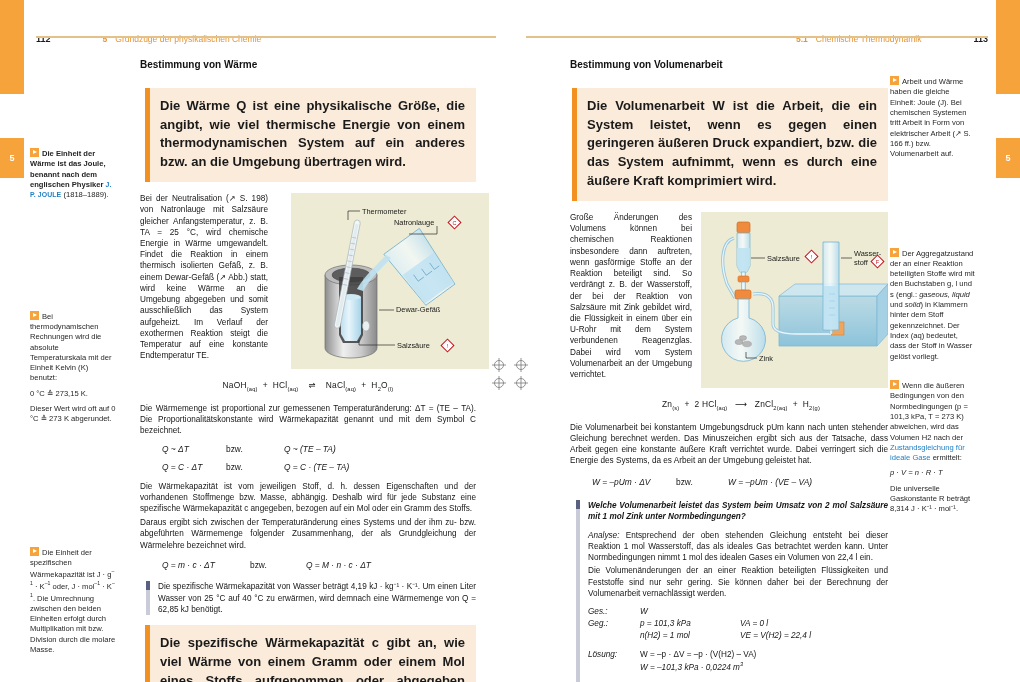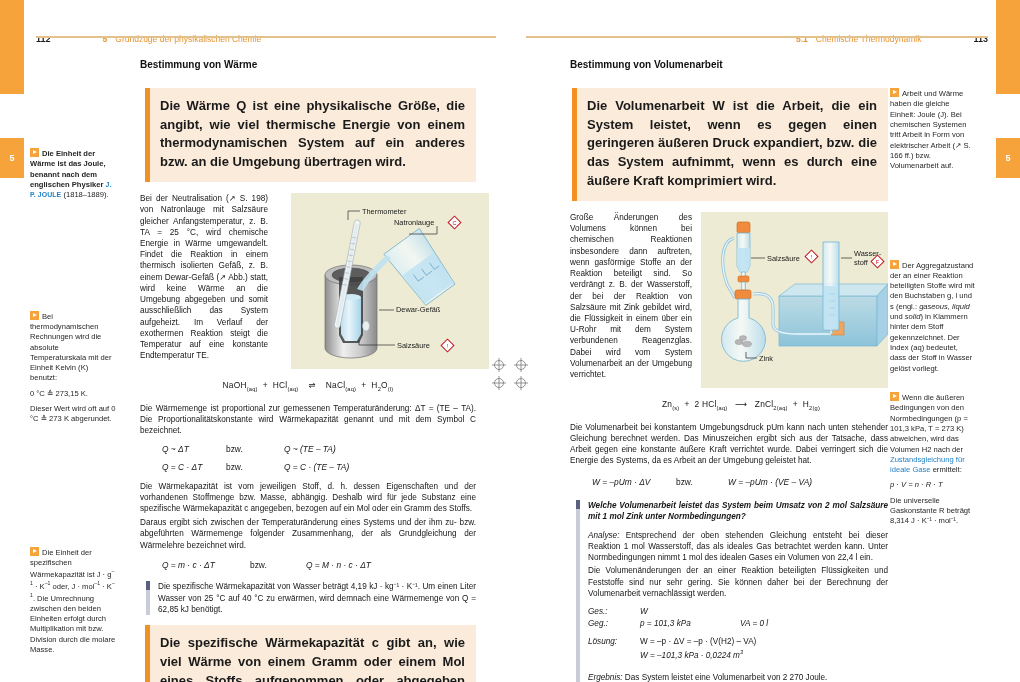--- a/index.html
+++ b/index.html
@@ -277,21 +277,21 @@
 
     <div class="runhead" style="left:16px; width:462px; justify-content:flex-end;">
       <span class="sec-num">5.1</span>
       <span style="width:8px"></span>
       <span class="sec-title">Chemische Thermodynamik</span>
       <span style="width:52px"></span>
       <span class="folio">113</span>
     </div>
     <div class="rule" style="left:16px; width:462px;"></div>
 
-    <div class="margin-col" style="left:380px; top:88px;">
+    <div class="margin-col" style="left:380px; top:76px;">
       <div class="mnote">
         <p><span class="tri"></span><span>Arbeit und Wärme haben die gleiche Einheit: Joule (J). Bei chemischen Systemen tritt Arbeit in Form von elektrischer Arbeit (↗ S. 166 ff.) bzw. Volumenarbeit auf.</span></p>
       </div>
 
       <div class="mnote" style="margin-top:88px;">
         <p><span class="tri"></span><span>Der Aggregatzustand der an einer Reaktion beteiligten Stoffe wird mit den Buchstaben g, l und s (engl.: </span><i>gaseous, liquid</i><span> und </span><i>solid</i><span>) in Klammern hinter dem Stoff gekennzeichnet. Der Index (aq) bedeutet, dass der Stoff in Wasser gelöst vorliegt.</span></p>
       </div>
 
       <div class="mnote" style="margin-top:18px;">
         <p><span class="tri"></span><span>Wenn die äußeren Bedingungen von den Normbedingungen (p = 101,3 kPa, T = 273 K) abweichen, wird das Volumen H2 nach der </span><span class="hl-blue-n">Zustandsgleichung für ideale Gase</span><span> ermittelt:</span></p>
@@ -407,20 +407,25 @@
         <div class="solgrid">
           <div class="solrow">
             <div class="lab">Ges.:</div>
             <div class="v1">W</div>
             <div class="v2"></div>
           </div>
           <div class="solrow">
             <div class="lab">Geg.:</div>
             <div class="v1">p = 101,3 kPa</div>
             <div class="v2">VA = 0 l</div>
+          </div>
+          <div class="solrow">
+            <div class="lab"></div>
+            <div class="v1">n(H2) = 1 mol</div>
+            <div class="v2">VE = V(H2) = 22,4 l</div>
           </div>
           <div class="solrow" style="margin-top:7px">
             <div class="lab">Lösung:</div>
             <div style="flex:1">W = –p · ΔV = –p · (V(H2) – VA)</div>
           </div>
           <div class="solrow">
             <div class="lab"></div>
             <div style="flex:1; font-style:italic;">W = –101,3 kPa · 0,0224 m<sup>3</sup></div>
           </div>
           <div class="solrow">

